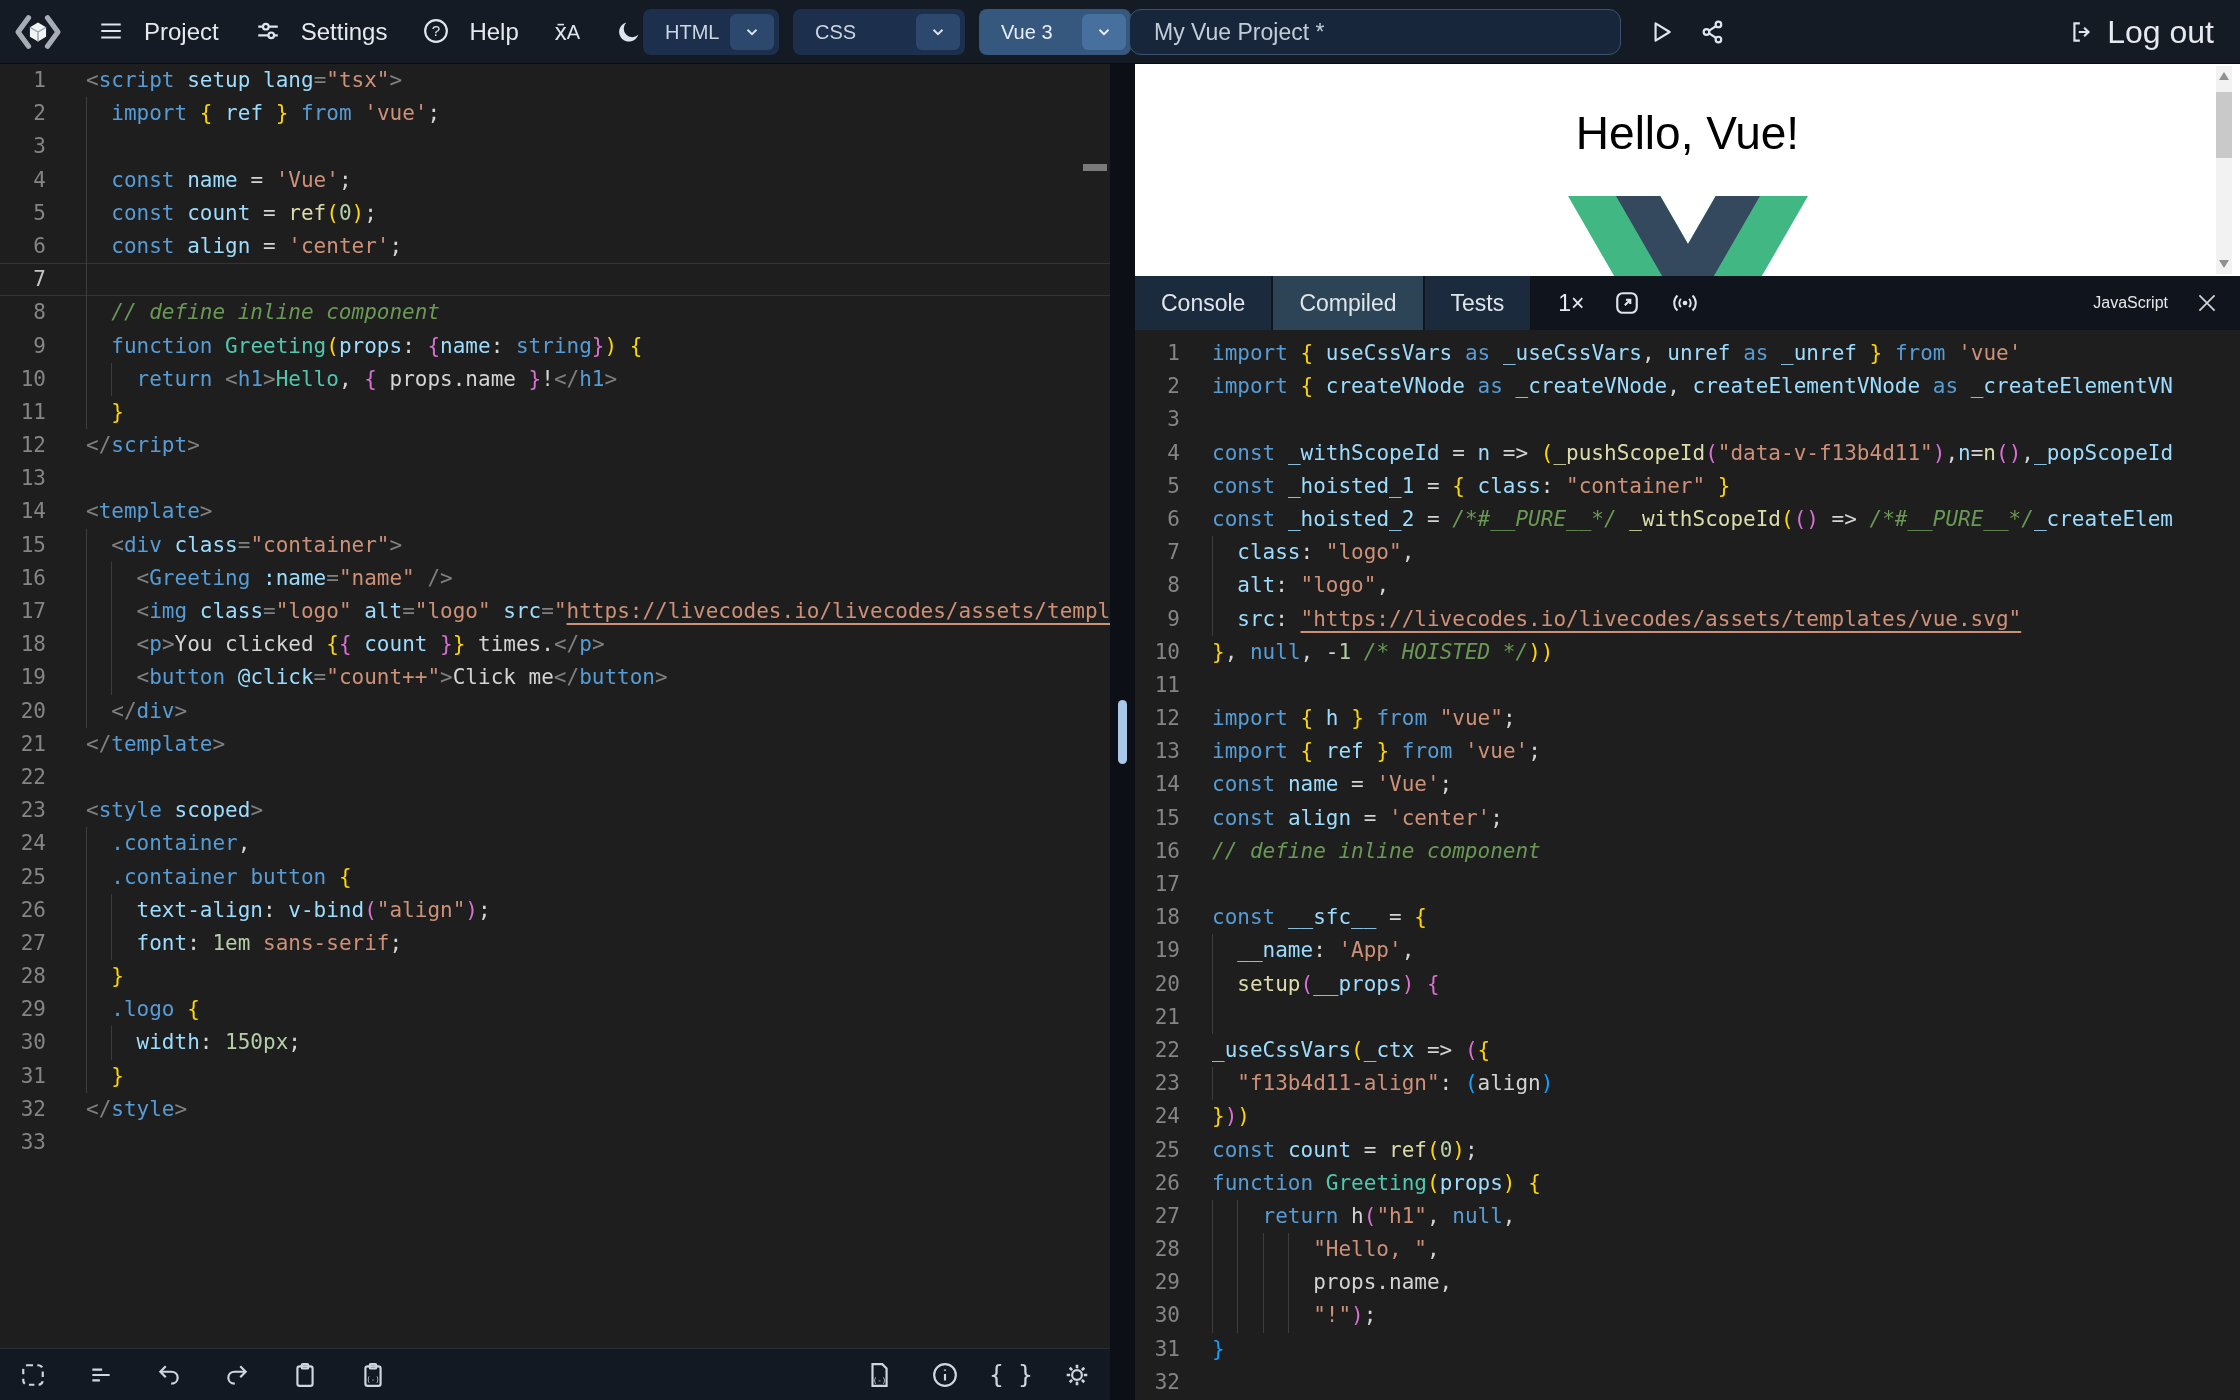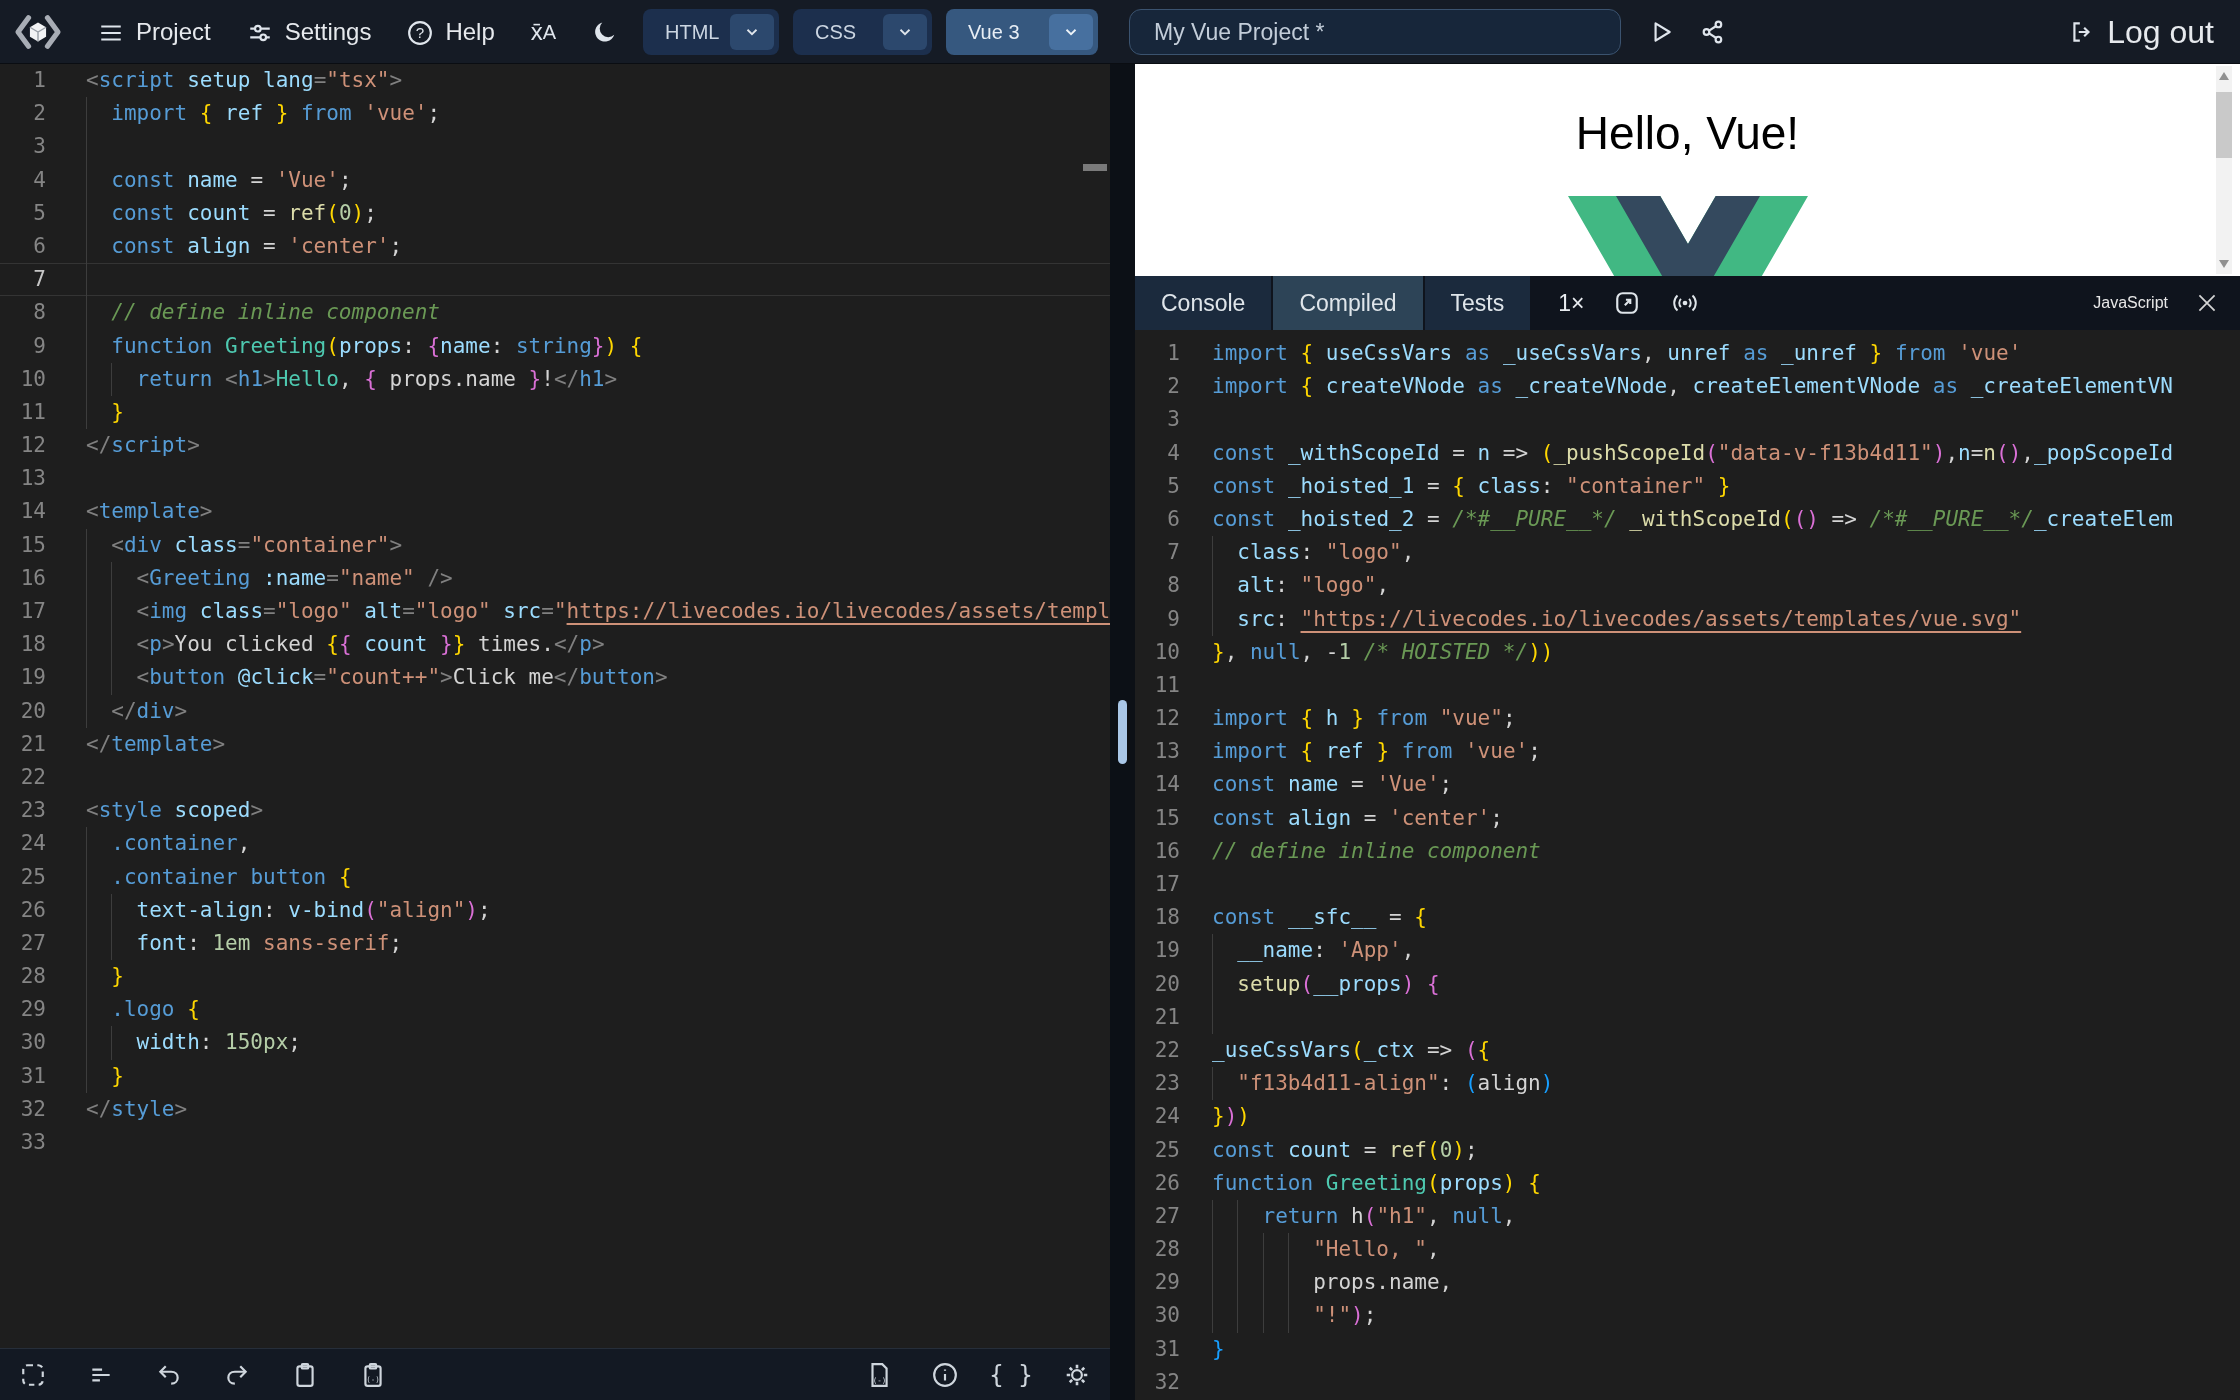--- a/index.html
+++ b/index.html
@@ -3,21 +3,21 @@
 <meta charset="utf-8">
 <style>
   *{box-sizing:border-box;margin:0;padding:0}
   html,body{width:2240px;height:1400px;overflow:hidden;background:#1e1e1e;
     font-family:"Liberation Sans","DejaVu Sans",sans-serif}
 
   
   #topbar{position:absolute;top:0;left:0;width:2240px;height:64px;background:#151b25;
     border-bottom:1px solid #0a0d12;color:#dfe5ec;z-index:5}
   .tb-left{position:absolute;left:14px;top:0;height:64px;display:flex;align-items:center;gap:36px}
-  .menu-item{display:flex;align-items:flex-end;gap:12px;font-size:24px;color:#e6e9ed;cursor:pointer}
+  .menu-item{display:flex;align-items:flex-start;gap:20px;font-size:24px;color:#e6e9ed;cursor:pointer}
   .icon-btn{display:flex;align-items:center;justify-content:center;color:#dfe5ec}
   .selects{position:absolute;left:643px;top:9px;display:flex;gap:14px}
   .select-btn{position:relative;height:46px;border-radius:8px;background:#1c2f4d;color:#ccd6e2;
     font-size:20px;display:flex;align-items:center;padding:0 64px 0 22px;cursor:pointer}
   .select-btn .chev{position:absolute;right:5px;top:5px;bottom:5px;width:44px;border-radius:6px;
     background:#2c486d;display:flex;align-items:center;justify-content:center}
   .select-btn.active{background:#36587f;color:#e8eef5}
   .select-btn.active .chev{background:#47709f}
   #project-title{position:absolute;left:1129px;top:9px;width:492px;height:46px;background:#17263a;
     border:1px solid #3b536f;border-radius:12px;color:#c3cdd9;font-size:23px;display:flex;
@@ -129,21 +129,21 @@
 
   <div class="selects">
     <div class="select-btn" style="width:136px">
       <span>HTML</span>
       <span class="chev">
           <svg width="18" height="18" viewBox="0 0 24 24">
             <path d="M6 9l6 6 6-6" fill="none" stroke="#dfe5ec" stroke-width="2.4"></path>
           </svg>
         </span>
     </div>
-    <div class="select-btn" style="width:139px">
+    <div class="select-btn" style="width:172px">
       <span>CSS</span>
       <span class="chev">
           <svg width="18" height="18" viewBox="0 0 24 24">
             <path d="M6 9l6 6 6-6" fill="none" stroke="#dfe5ec" stroke-width="2.4"></path>
           </svg>
         </span>
     </div>
     <div class="select-btn active" style="width:152px">
       <span>Vue 3</span>
       <span class="chev">

